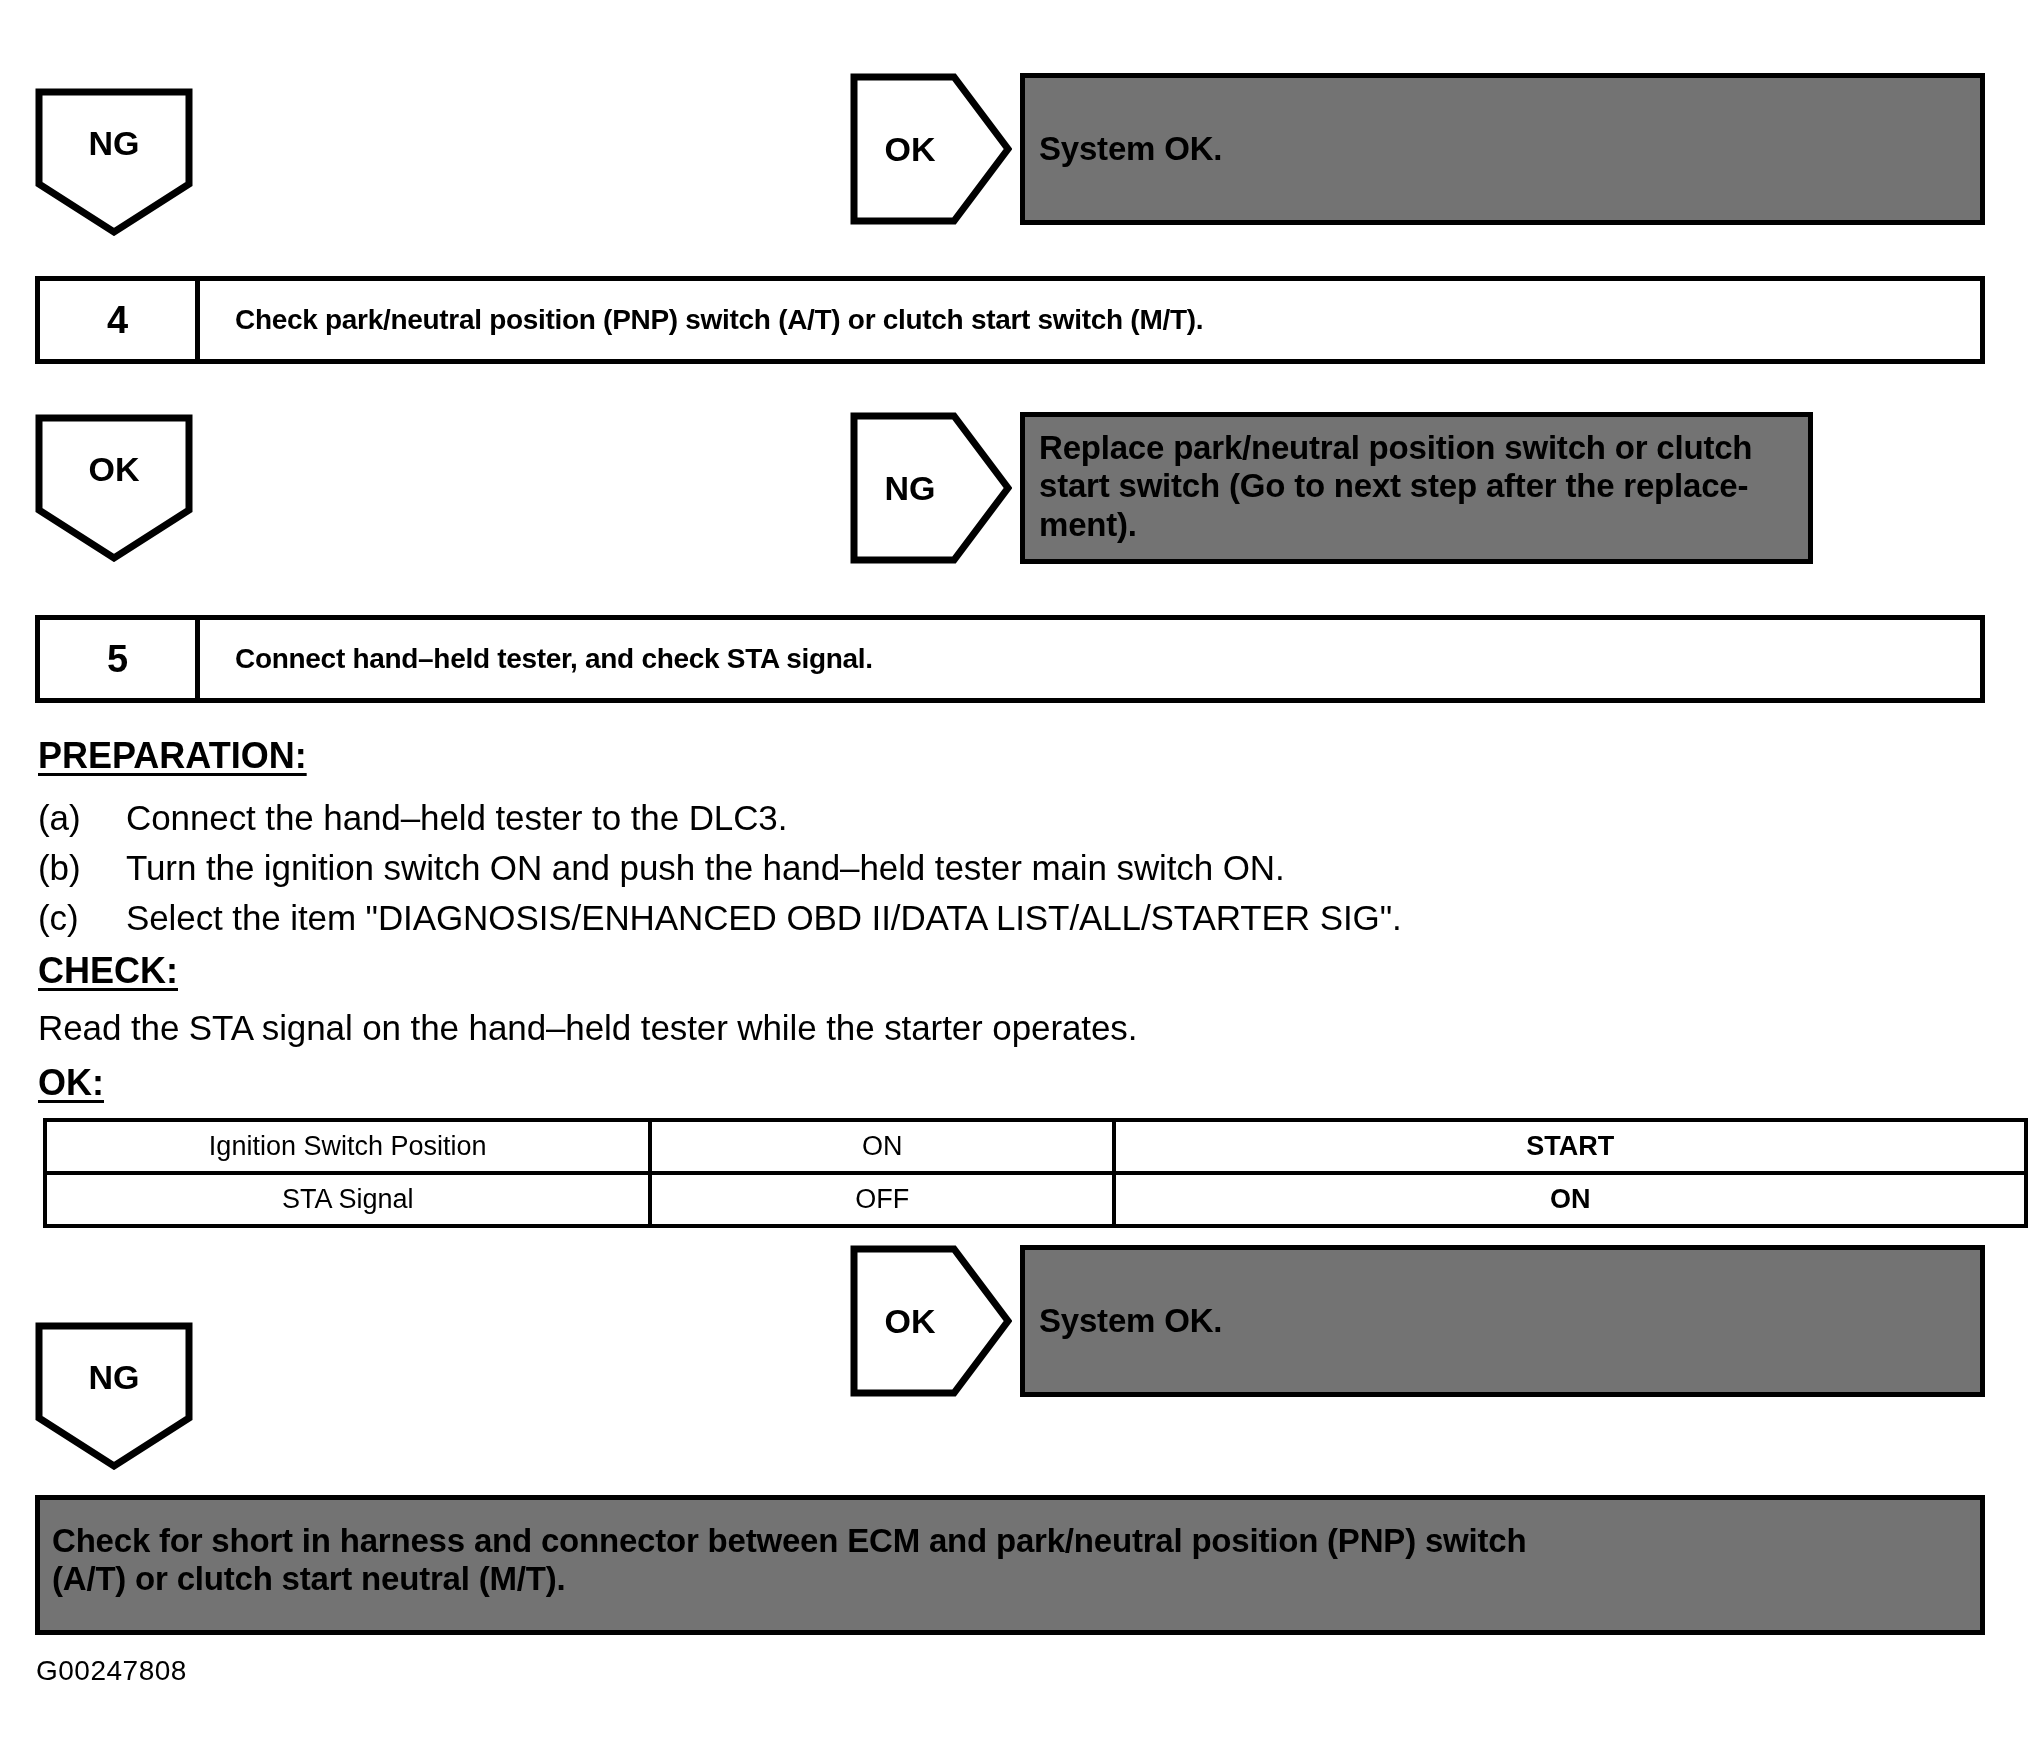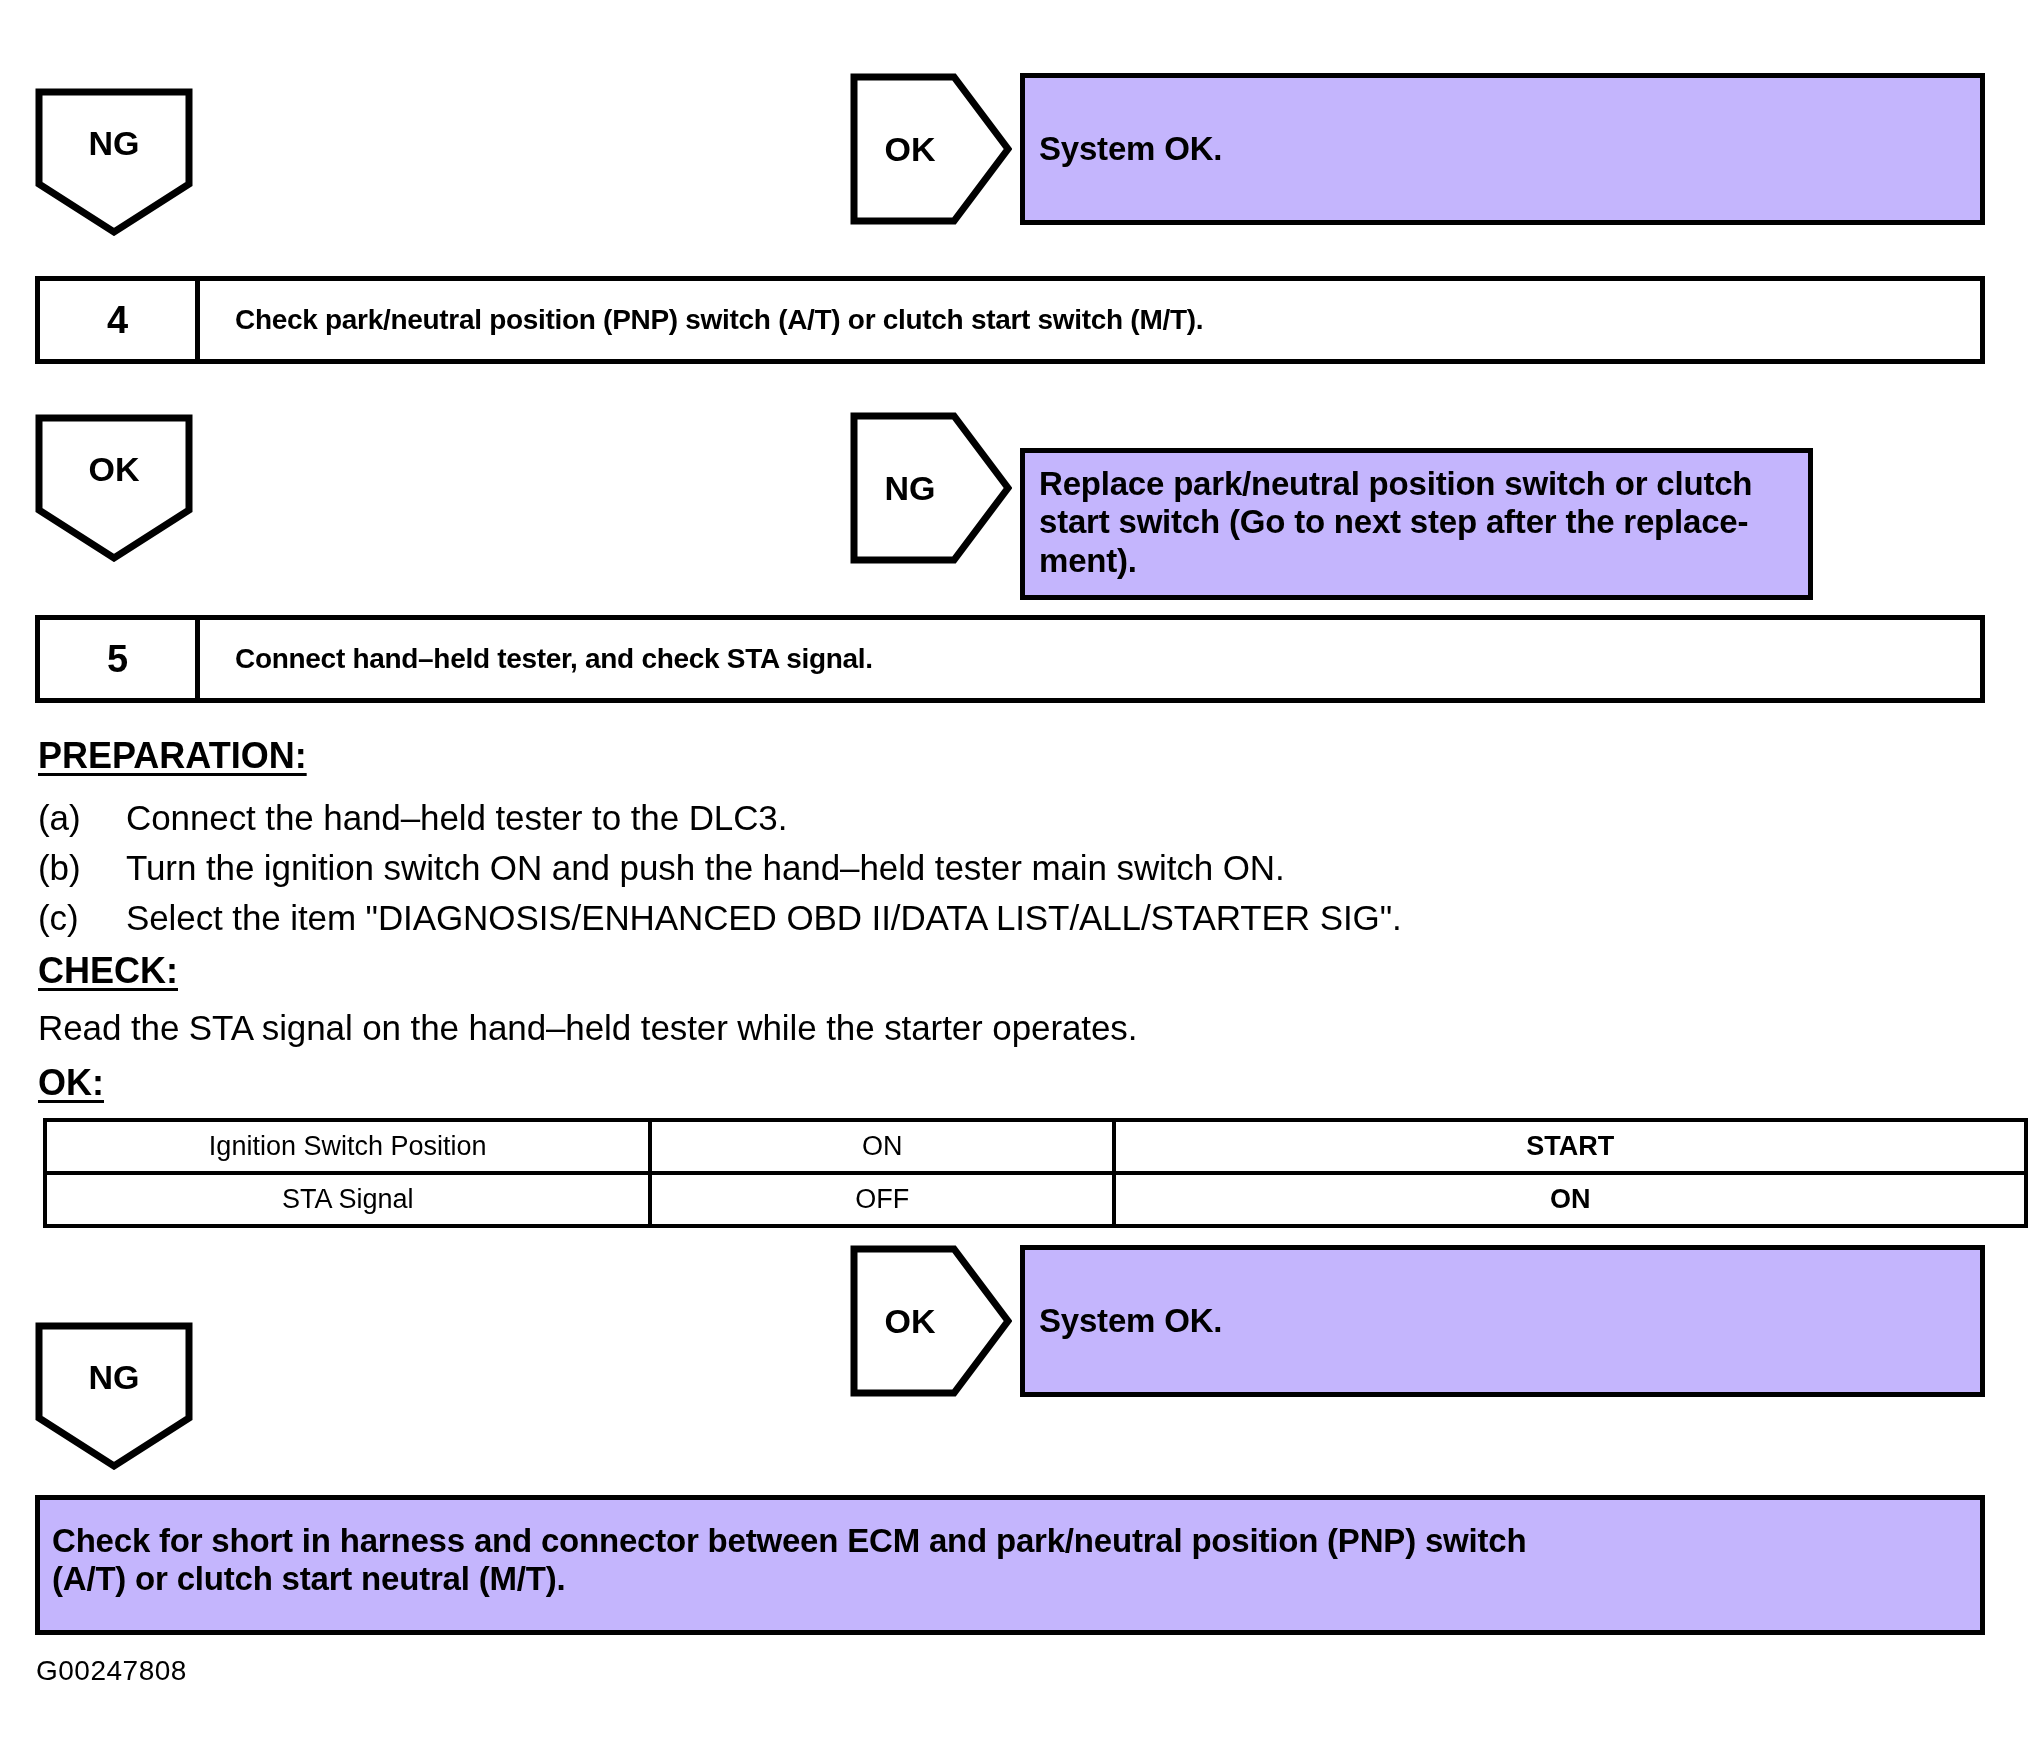--- a/index.html
+++ b/index.html
@@ -19,21 +19,21 @@
     background: #ffffff;
     overflow: hidden;
   }
 
   
   .abs { position: absolute; box-sizing: border-box; }
 
   
   .flowbox {
     border: 5px solid #000;
-    background: #c4b5fd;
+    background: #737373;
     display: flex;
     align-items: center;
   }
   .flowbox .boxtext {
     font-weight: bold;
     font-size: 33px;
     line-height: 1.16;
     letter-spacing: -0.2px;
     padding: 0 14px;
   }
@@ -186,21 +186,21 @@
     <div class="pentlabel">OK</div>
   </div>
 
   <div class="arrow-right abs" style="left:850px; top:412px;">
     <svg viewBox="0 0 162 152" preserveAspectRatio="none" aria-hidden="true">
       <polygon points="4,4 104,4 158,76 104,148 4,148" fill="#ffffff" stroke="#000000" stroke-width="7"></polygon>
     </svg>
     <div class="arrlabel">NG</div>
   </div>
 
-  <div class="flowbox abs" style="left:1020px; top:412px; width:793px; height:152px; align-items:flex-start;margin-top:36px;">
+  <div class="flowbox abs" style="left:1020px; top:412px; width:793px; height:152px; align-items:flex-start;">
     <div class="boxtext" style="padding-top:12px;">
       <div>Replace park/neutral position switch or clutch</div>
       <div>start switch (Go to next step after the replace-</div>
       <div>ment).</div>
     </div>
   </div>
 
   <div class="steprow abs" style="left:35px; top:615px; width:1950px; height:88px;">
     <div class="stepnum">5</div>
     <div class="steptitle">Connect hand–held tester, and check STA signal.</div>

